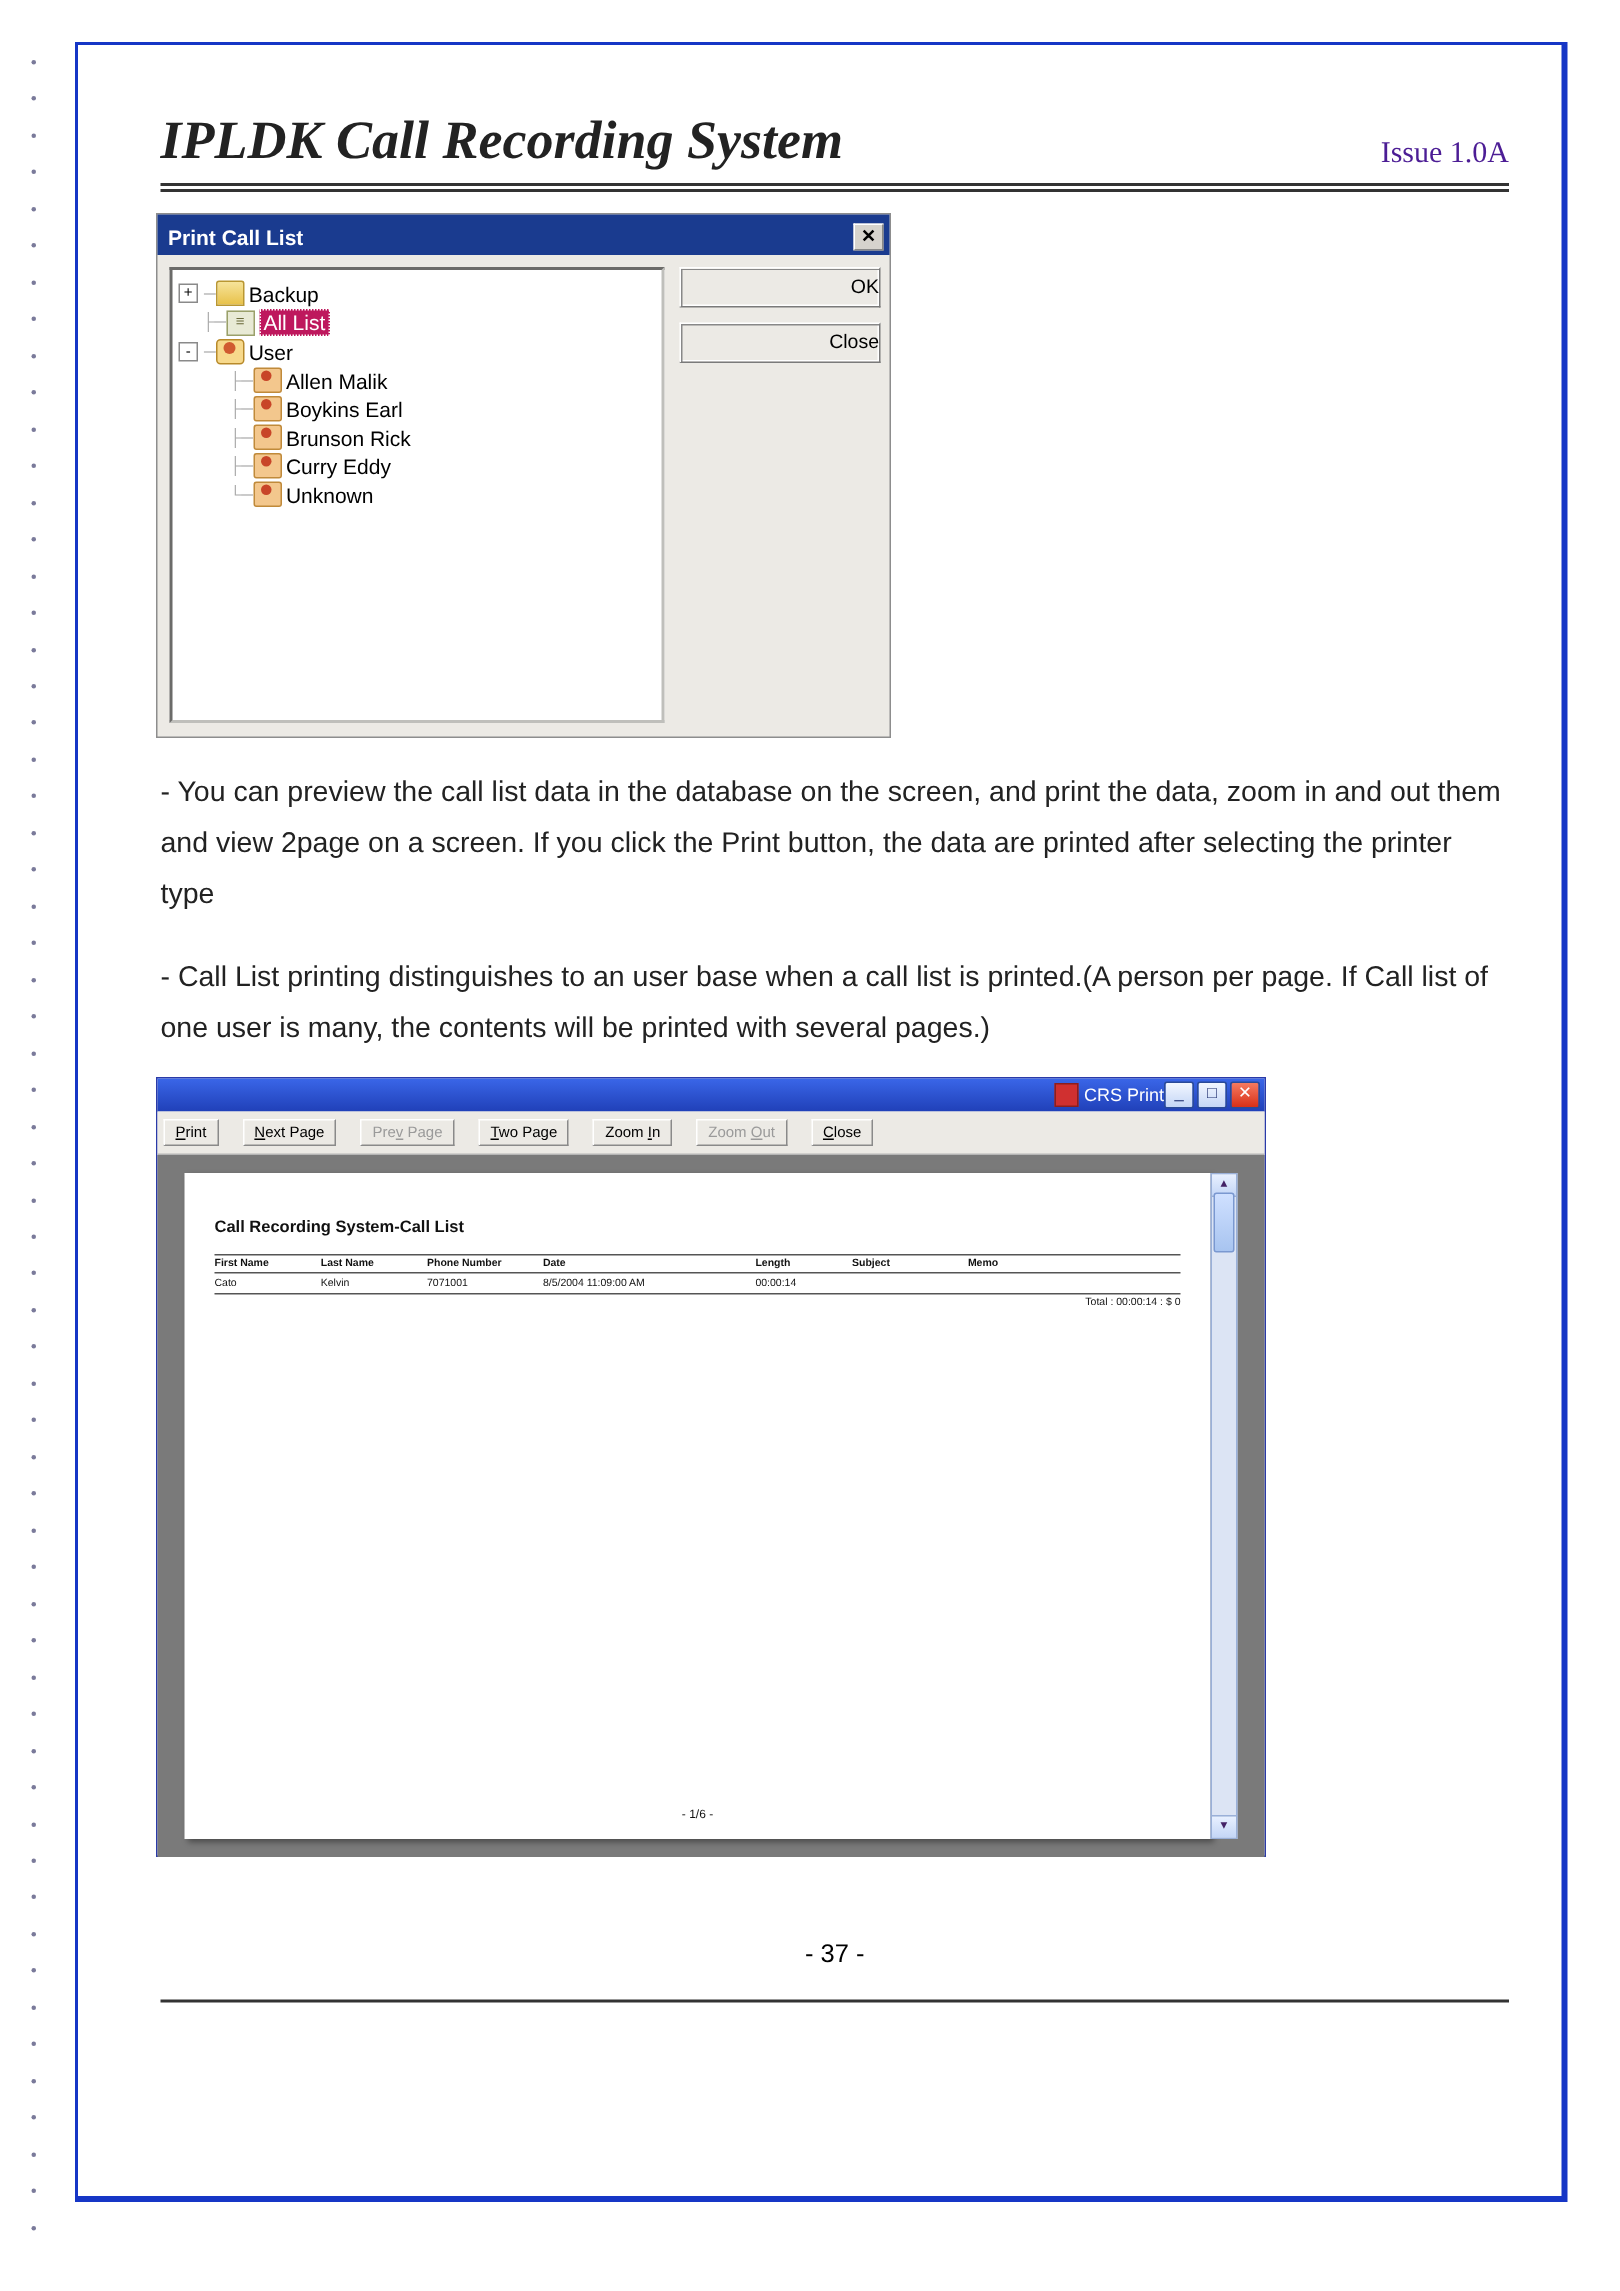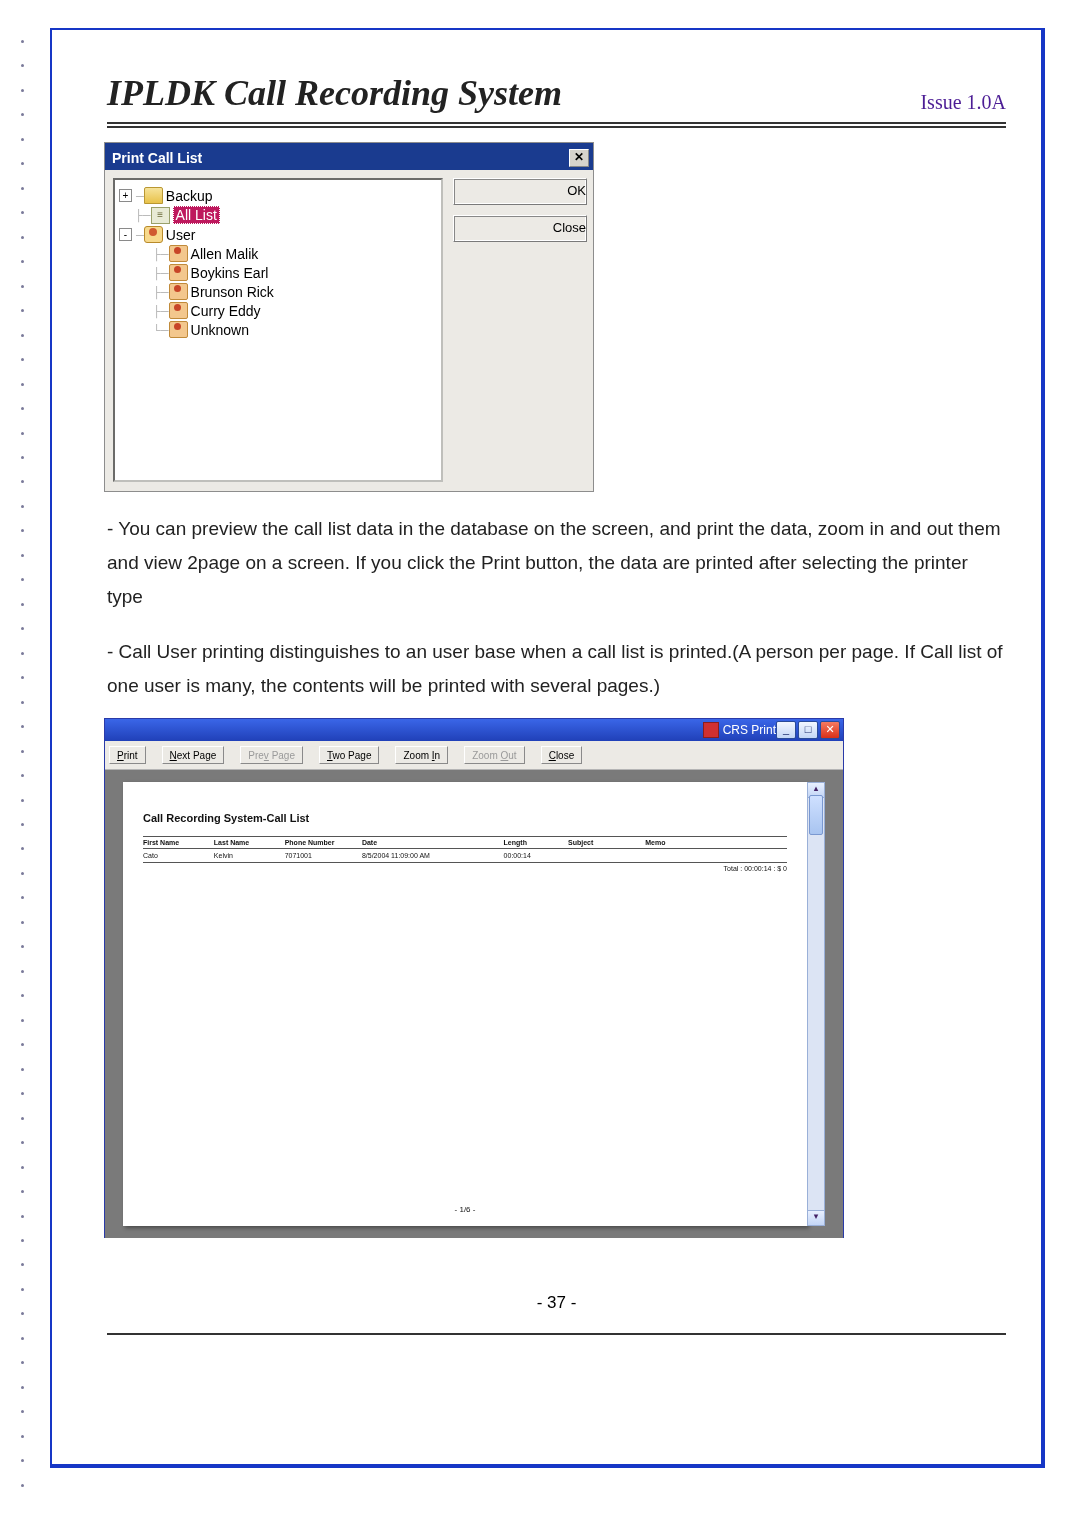--- a/index.html
+++ b/index.html
@@ -418,21 +418,21 @@
         </div>
       </div>
       <div class="btn-col">
         <div class="win-btn">OK</div>
         <div class="win-btn">Close</div>
       </div>
     </div>
   </div>
 
   <p class="para">- You can preview the call list data in the database on the screen, and print the data, zoom in and out them and view 2page on a screen. If you click the Print button, the data are printed after selecting the printer type</p>
-  <p class="para">- Call User printing distinguishes to an user base when a call list is printed.(A person per page. If Call list of one user is many, the contents will be printed with several pages.)</p>
+  <p class="para">- Call List printing distinguishes to an user base when a call list is printed.(A person per page. If Call list of one user is many, the contents will be printed with several pages.)</p>
 
   <div class="crs">
     <div class="crs-titlebar">
       <div class="crs-title-left">
         <span class="crs-app-icon"></span>
         <span>CRS Print</span>
       </div>
       <div class="crs-wbtns">
         <span class="crs-wbtn">_</span>
         <span class="crs-wbtn">□</span>

